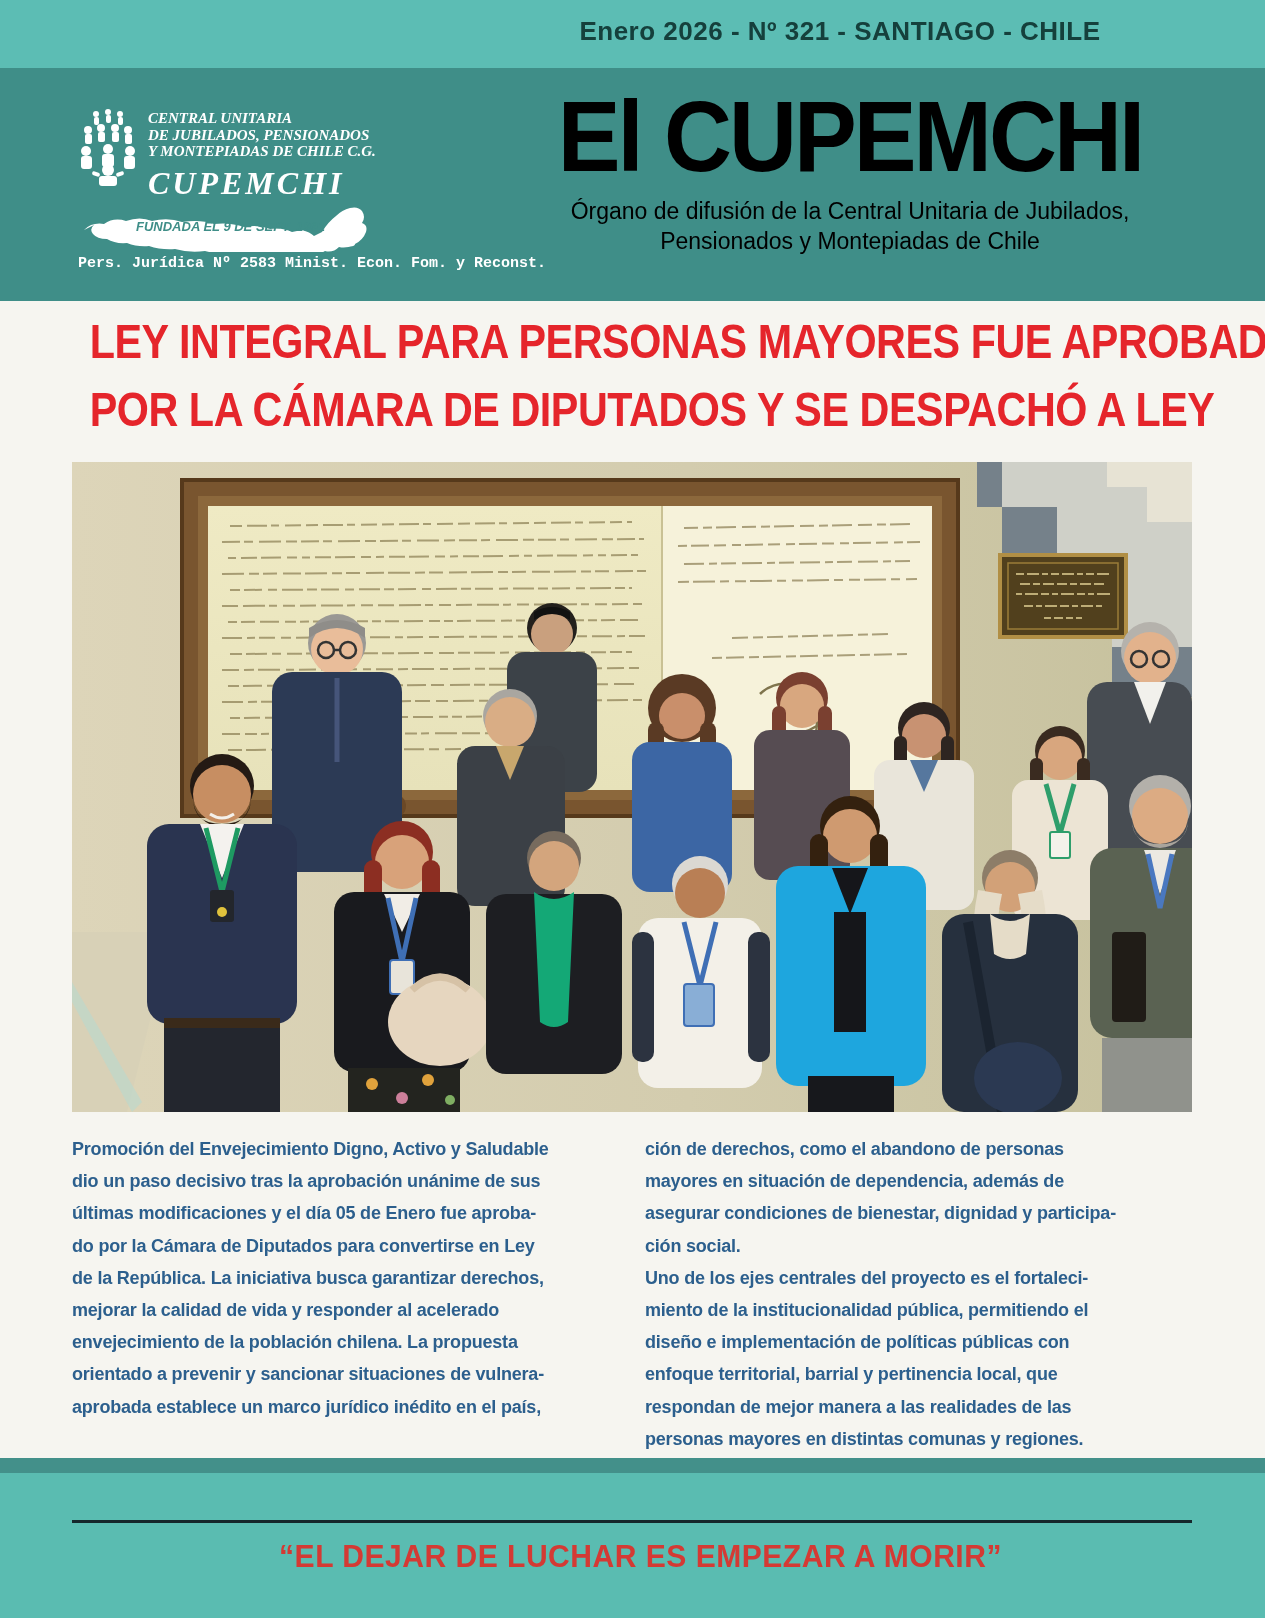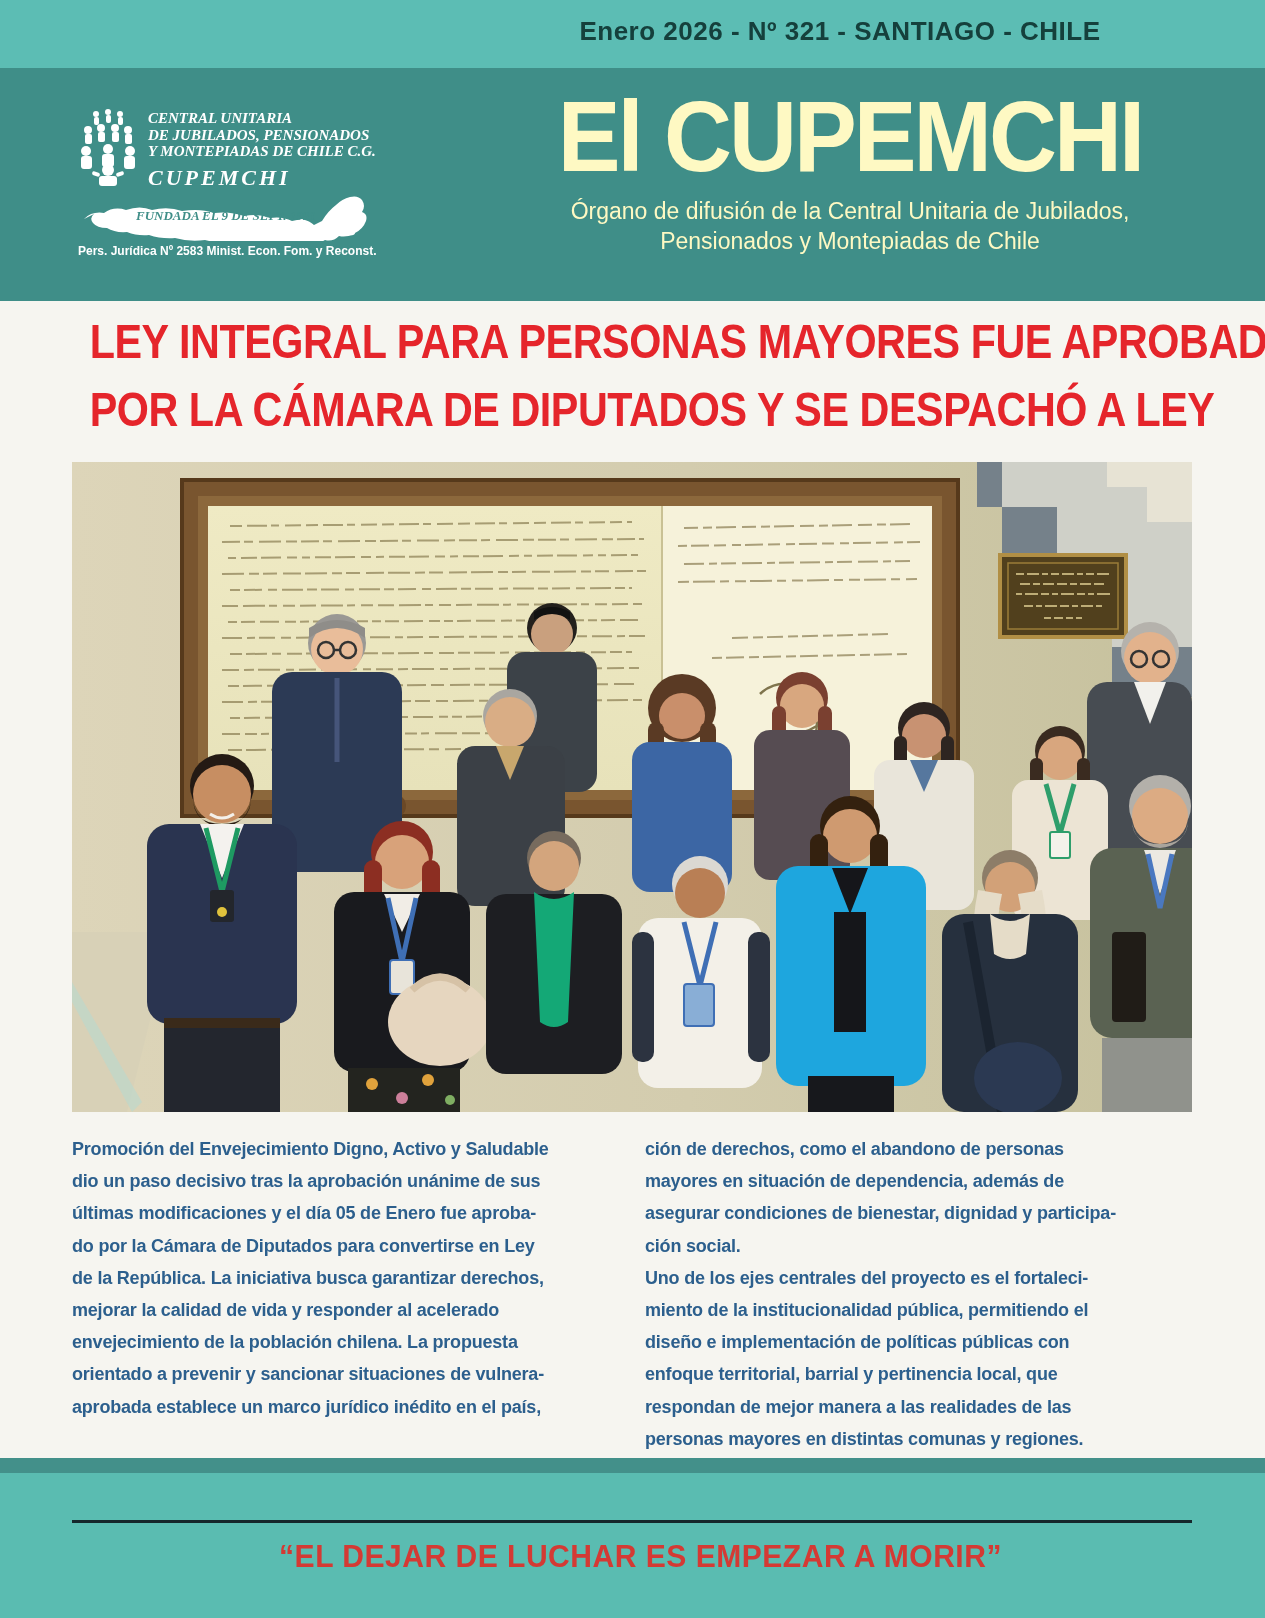--- a/index.html
+++ b/index.html
@@ -13,28 +13,28 @@
 
   
   .masthead{position:absolute;top:68px;left:0;width:100%;height:233px;background:#3f8e88;}
   .logo{position:absolute;left:78px;top:40px;width:330px;color:#fff;}
   .logo-row{display:flex;}
   .logo-icon{width:60px;height:78px;flex:none;}
   .logo-text{margin-left:10px;padding-top:2px;}
   .org-line{font-family:"Liberation Serif",serif;font-style:italic;font-weight:bold;
         font-size:15px;line-height:16.5px;white-space:nowrap;}
   .acronym{font-family:"Liberation Serif",serif;font-style:italic;font-weight:bold;
-        font-size:22px;letter-spacing:3px;margin-top:5px;}
+        font-size:32px;letter-spacing:3px;margin-top:5px;}
   .map-wrap{position:relative;width:322px;height:48px;margin-top:2px;}
-  .founded{position:absolute;left:58px;top:15px;font-family:Liberation Serif, serif;
+  .founded{position:absolute;left:58px;top:15px;font-family:Liberation Sans, sans-serif;
         font-style:italic;font-weight:bold;font-size:13px;color:#3f8e88;white-space:nowrap;}
-  .legal{font-family:Liberation Sans, sans-serif;font-weight:bold;font-size:12px;
+  .legal{font-family:Liberation Mono, monospace;font-weight:bold;font-size:15px;
         margin-top:3px;white-space:nowrap;}
 
-  .mast-title-block{position:absolute;left:500px;top:14px;width:700px;text-align:center;color:#fef9c3;}
+  .mast-title-block{position:absolute;left:500px;top:14px;width:700px;text-align:center;color:#000000;}
   .mast-title{font-size:96px;font-weight:bold;letter-spacing:-3px;line-height:104px;
         transform:scale(.98,1.05);transform-origin:center top;white-space:nowrap;}
   .mast-sub{margin-top:10px;font-size:23px;line-height:30px;}
 
   
   .headline{position:absolute;top:308px;left:0;width:100%;text-align:center;color:#e5252b;}
   .headline-line{font-weight:bold;font-size:48px;line-height:68px;letter-spacing:-.5px;
         white-space:nowrap;transform:scaleX(.86);transform-origin:center;}
 
   

